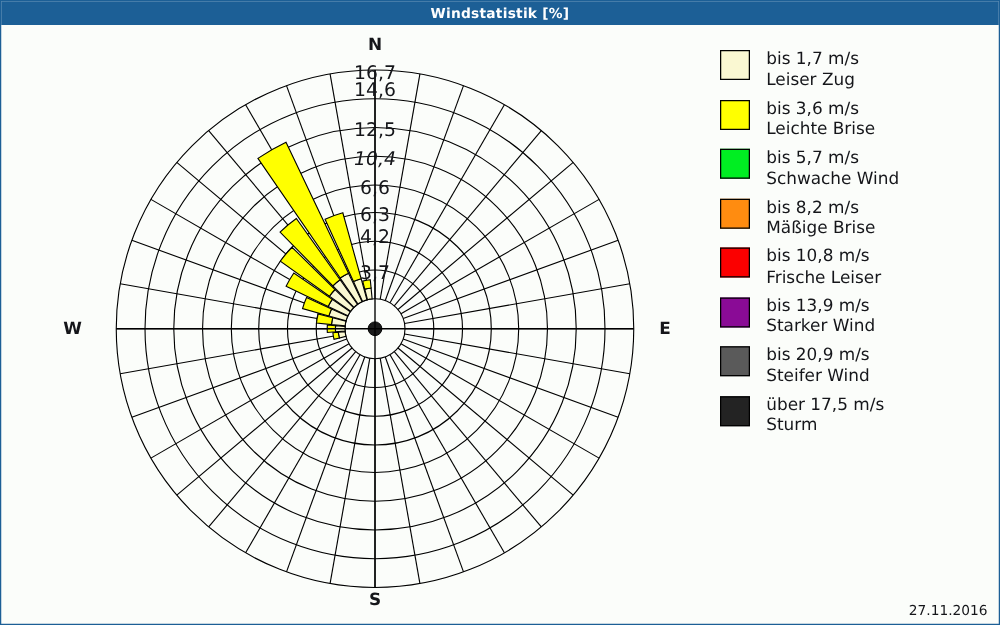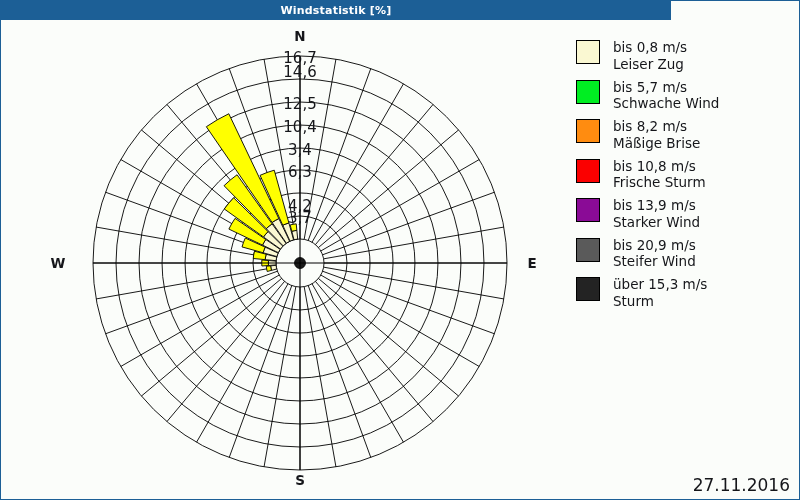--- a/index.html
+++ b/index.html
@@ -7,21 +7,21 @@
     width:800px;height:500px;overflow:hidden;
     font-family:"DejaVu Sans","Liberation Sans",sans-serif;
     background:#ffffff;
   }
   #app{
     position:relative;width:800px;height:500px;box-sizing:border-box;
     background:#fbfdfa;
     border:1px solid #1c5f96;
   }
   #titlebar{
-    position:absolute;left:0;top:0;width:670px;height:19px;
+    position:absolute;left:0;top:0;width:798px;height:19px;
     background:#1c5f96;color:#ffffff;
     font-size:11px;font-weight:bold;
     display:flex;align-items:center;justify-content:center;
     letter-spacing:.2px;
   }
   #plot{
     position:absolute;left:0;top:20px;width:560px;height:478px;
   }
   #legend{
     position:absolute;left:575px;top:38px;width:220px;
@@ -32,21 +32,21 @@
   .swatch{
     width:24px;height:24px;box-sizing:border-box;
     border:1px solid #000;flex:0 0 auto;margin-top:1px;
   }
   .legend-text{
     margin-left:13px;color:#15161a;font-size:13.5px;line-height:16.5px;
     white-space:nowrap;
   }
   #datestamp{
     position:absolute;right:9px;bottom:4px;
-    font-size:17px;color:#15161a;
+    font-size:11px;color:#15161a;
   }
   .axis-label{
     position:absolute;font-size:13.5px;font-weight:bold;color:#15161a;
     text-align:center;
   }
   .tick-label{
     position:absolute;font-size:15px;color:#15161a;
     text-align:center;white-space:nowrap;
   }
 </style>
@@ -135,77 +135,84 @@
           <line x1="299" y1="35" x2="299" y2="449" stroke="#000" stroke-width="1.1"></line>
           <line x1="506" y1="242" x2="92" y2="242.00000000000003" stroke="#000" stroke-width="1.1"></line>
         </g>
       </svg>
     <div class="axis-label" style="left:279px;top:7px;width:40px;">N</div>
     <div class="axis-label" style="left:279px;top:451px;width:40px;">S</div>
     <div class="axis-label" style="left:37px;top:234px;width:40px;">W</div>
     <div class="axis-label" style="left:511px;top:234px;width:40px;">E</div>
     <div id="tick-labels">
         <div class="tick-label" style="left: 281px; top: 187.988px; width: 36px;">3,7</div>
-        <div class="tick-label" style="left: 281px; top: 176px; width: 36px;">4,2</div>
+        <div class="tick-label" style="left: 281px; top: 159px; width: 36px;">4,2</div>
         <div class="tick-label" style="left: 281px; top: 141.964px; width: 36px;">6,3</div>
-        <div class="tick-label" style="left: 281px; top: 120.048px; width: 36px;">3,4</div>
-        <div class="tick-label" style="left: 281px; top: 97.0359px; width: 36px;">10,4</div>
+        <div class="tick-label" style="left: 281px; top: 120.048px; width: 36px;">6,6</div>
+        <div class="tick-label" style="left: 281px; top: 97.0359px; width: 36px; font-style: italic;">10,4</div>
         <div class="tick-label" style="left: 281px; top: 74.024px; width: 36px;">12,5</div>
         <div class="tick-label" style="left: 281px; top: 42px; width: 36px;">14,6</div>
         <div class="tick-label" style="left: 281px; top: 28px; width: 36px;">16,7</div>
       </div>
   </div>
 
   <div id="legend">
       <div class="legend-row">
         <div class="swatch" style="background: rgb(250, 248, 210);"></div>
         <div class="legend-text">
-          <div>bis 0,8 m/s</div>
+          <div>bis 1,7 m/s</div>
           <div>Leiser Zug</div>
+        </div>
+      </div>
+      <div class="legend-row">
+        <div class="swatch" style="background: rgb(255, 255, 0);"></div>
+        <div class="legend-text">
+          <div>bis 3,6 m/s</div>
+          <div>Leichte Brise</div>
         </div>
       </div>
       <div class="legend-row">
         <div class="swatch" style="background: rgb(0, 238, 34);"></div>
         <div class="legend-text">
           <div>bis 5,7 m/s</div>
           <div>Schwache Wind</div>
         </div>
       </div>
       <div class="legend-row">
         <div class="swatch" style="background: rgb(255, 140, 16);"></div>
         <div class="legend-text">
           <div>bis 8,2 m/s</div>
           <div>Mäßige Brise</div>
         </div>
       </div>
       <div class="legend-row">
         <div class="swatch" style="background: rgb(251, 0, 0);"></div>
         <div class="legend-text">
           <div>bis 10,8 m/s</div>
-          <div>Frische Sturm</div>
+          <div>Frische Leiser</div>
         </div>
       </div>
       <div class="legend-row">
         <div class="swatch" style="background: rgb(138, 11, 150);"></div>
         <div class="legend-text">
           <div>bis 13,9 m/s</div>
           <div>Starker Wind</div>
         </div>
       </div>
       <div class="legend-row">
         <div class="swatch" style="background: rgb(90, 90, 90);"></div>
         <div class="legend-text">
           <div>bis 20,9 m/s</div>
           <div>Steifer Wind</div>
         </div>
       </div>
       <div class="legend-row">
         <div class="swatch" style="background: rgb(35, 35, 35);"></div>
         <div class="legend-text">
-          <div>über 15,3 m/s</div>
+          <div>über 17,5 m/s</div>
           <div>Sturm</div>
         </div>
       </div>
     </div>
 
   <div id="datestamp">27.11.2016</div>
 
 </div>
 
 </body></html>

